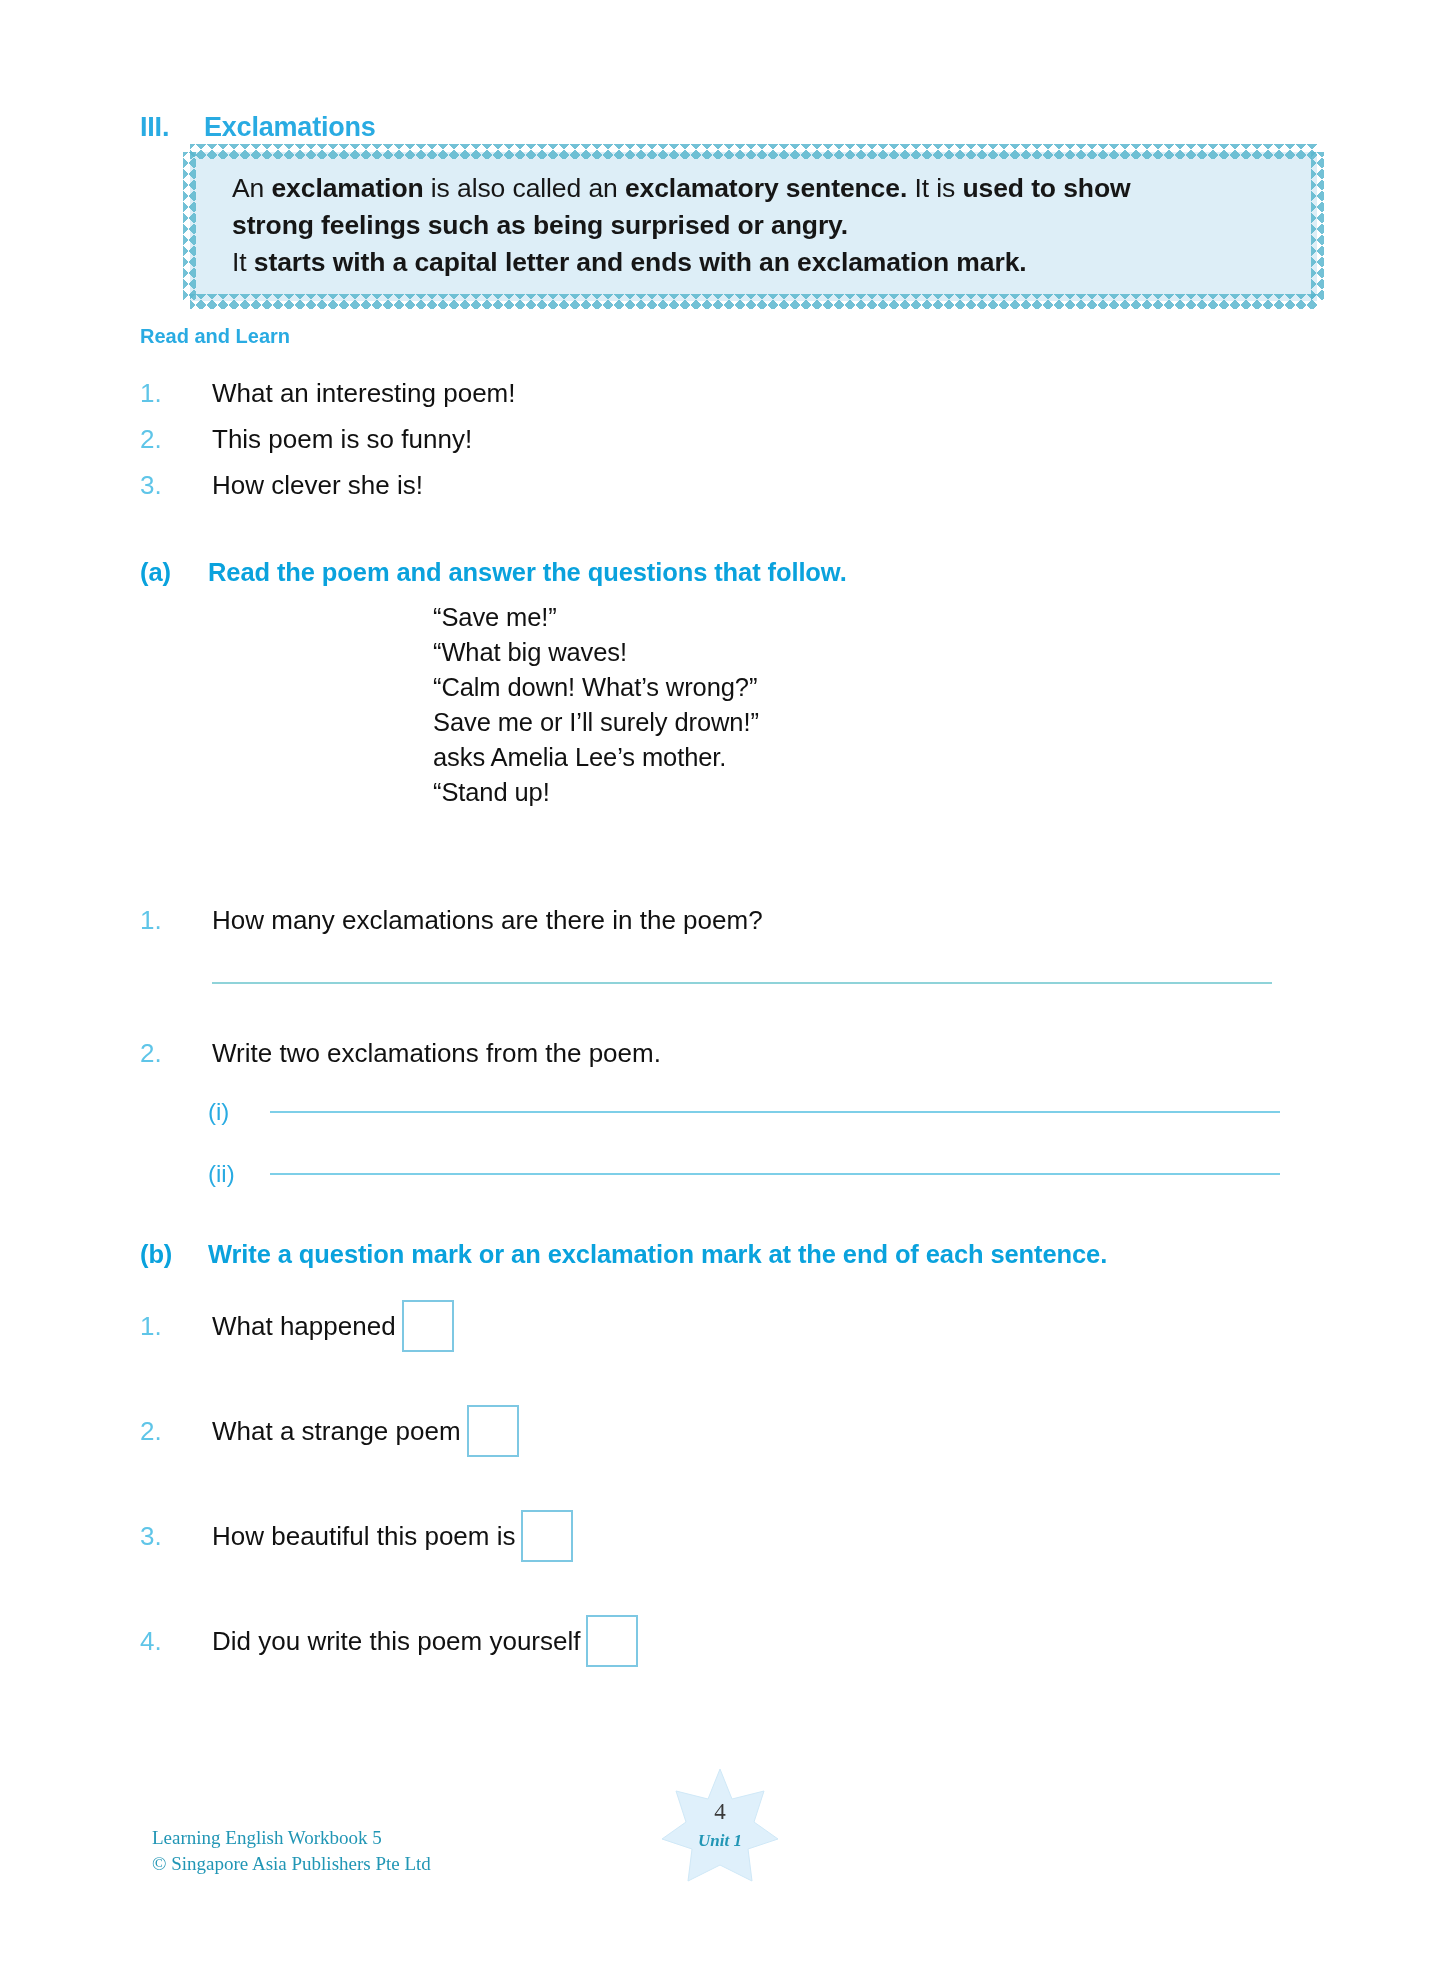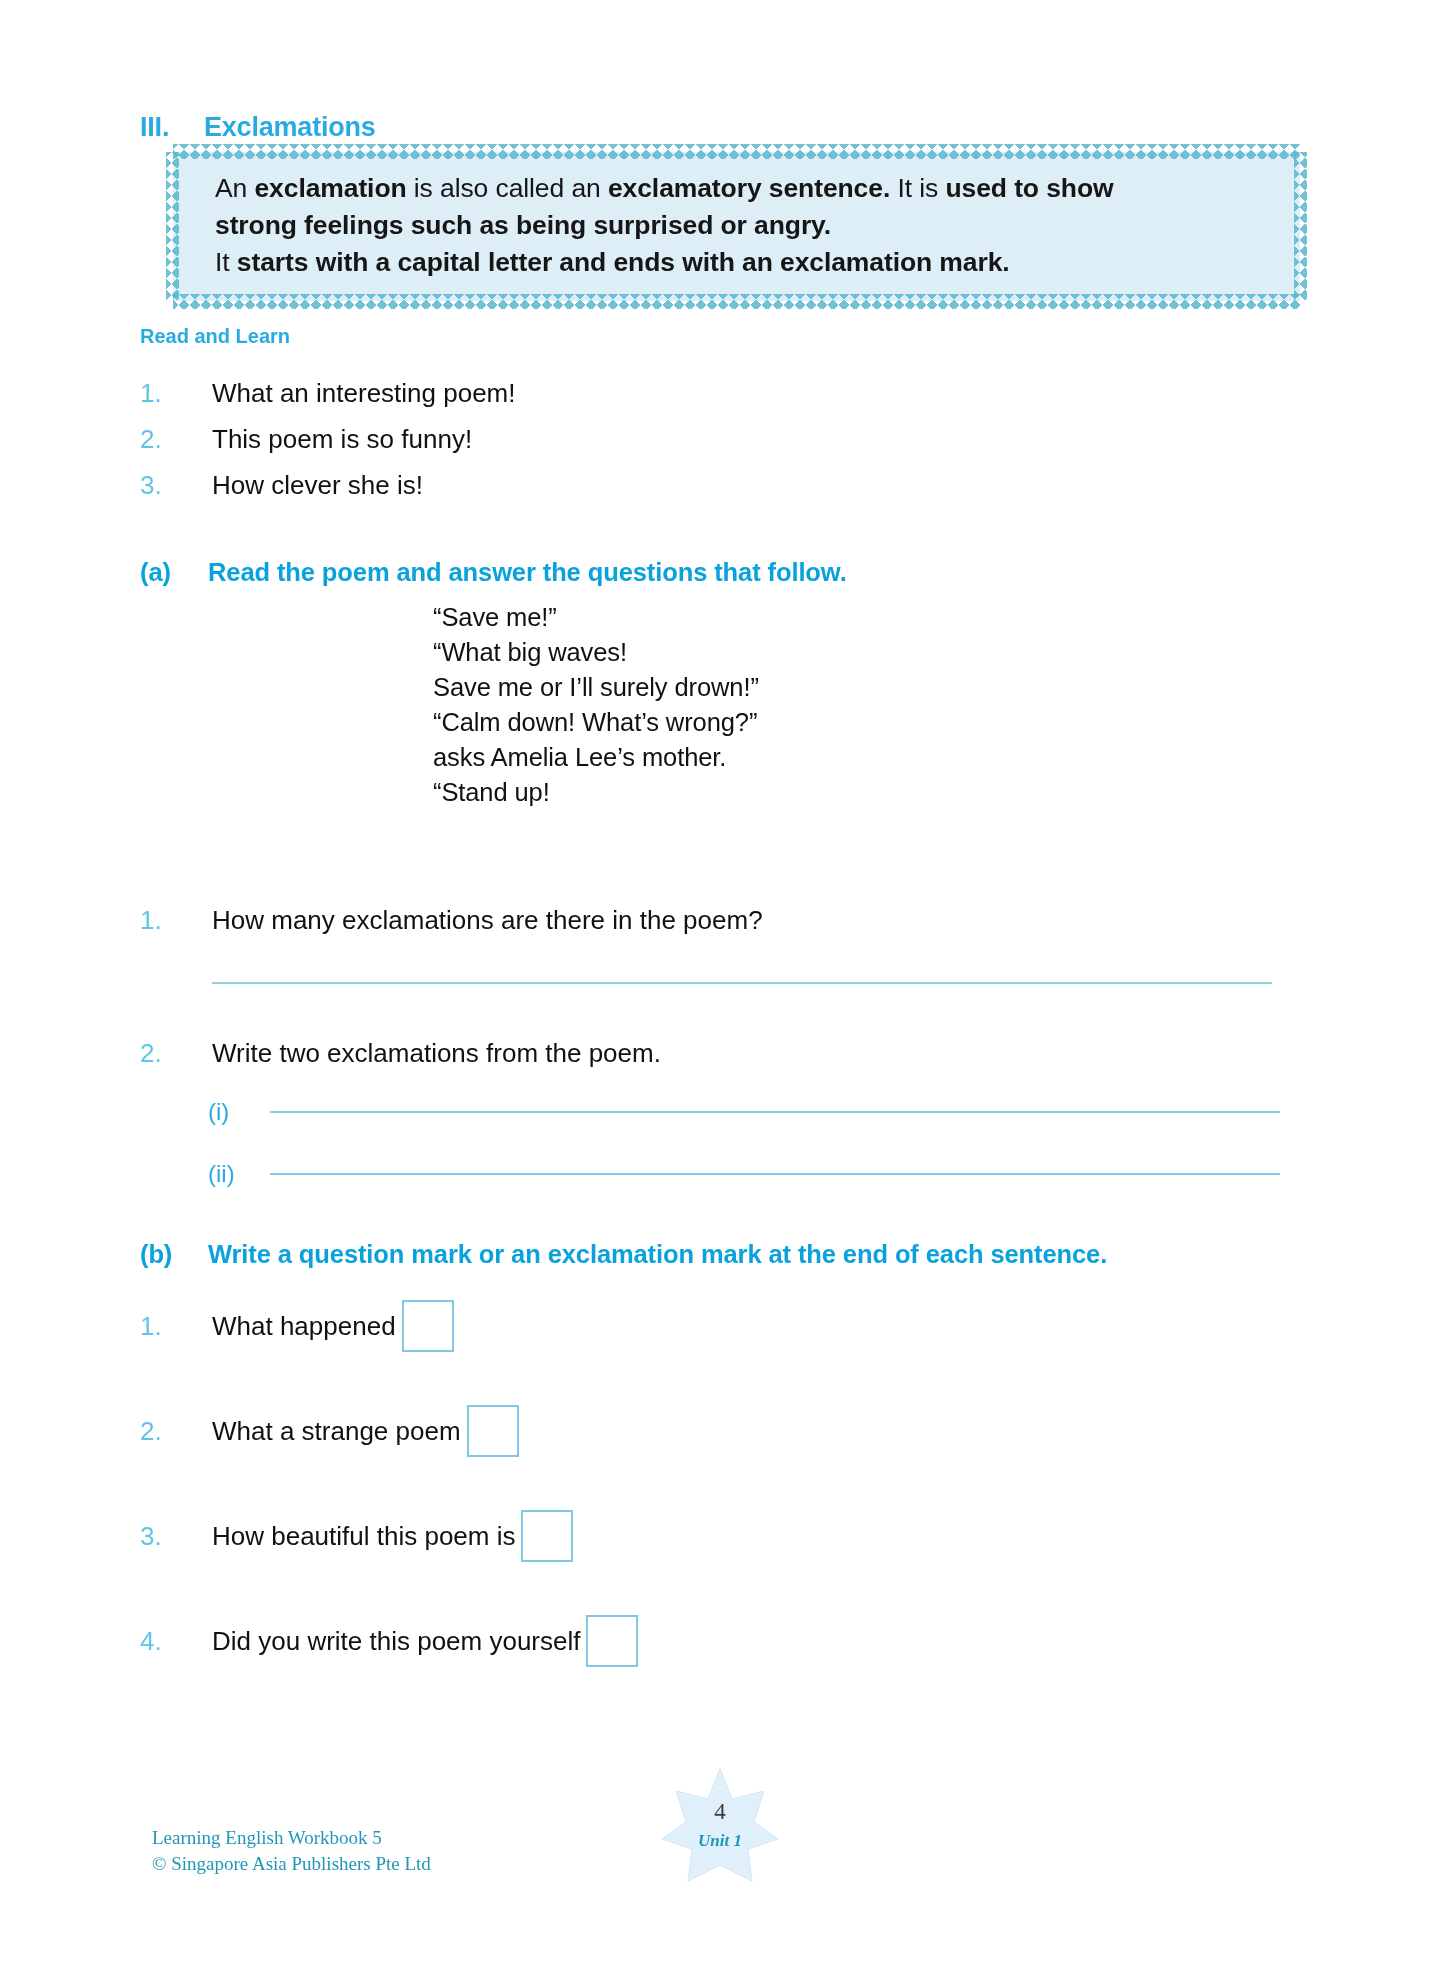--- a/index.html
+++ b/index.html
@@ -36,21 +36,21 @@
     font-weight: bold;
     font-size: 27px;
     letter-spacing: -0.2px;
   }
   .sec-head .num { width: 64px; }
   .sec-head .ttl { }
 
   
   .info-wrap {
     position: absolute;
-    left: 128px;
+    left: 145px;
     top: 152px;
     width: 1172px;
     padding-left: 45px;
   }
   .info-box {
     background: #ddeef7;
     padding: 18px 34px 20px 42px;
     position: relative;
   }
   
@@ -266,22 +266,22 @@
   </div>
 
   <div class="q-head" id="head-a">
     <span class="lbl">(a)</span>
     <span>Read the poem and answer the questions that follow.</span>
   </div>
 
   <div class="poem">
     <div>“Save me!”</div>
     <div>“What big waves!</div>
+    <div>“Calm down! What’s wrong?”</div>
     <div>Save me or I’ll surely drown!”</div>
-    <div>“Calm down! What’s wrong?”</div>
     <div>asks Amelia Lee’s mother.</div>
     <div>“Stand up!</div>
   </div>
 
   <div class="qa qa-row" style="top:905px;">
     <span class="n">1.</span>
     <span class="t">How many exclamations are there in the poem?</span>
   </div>
   <div class="answer-line" style="left:212px; top:982px; width:1060px;"></div>
 

